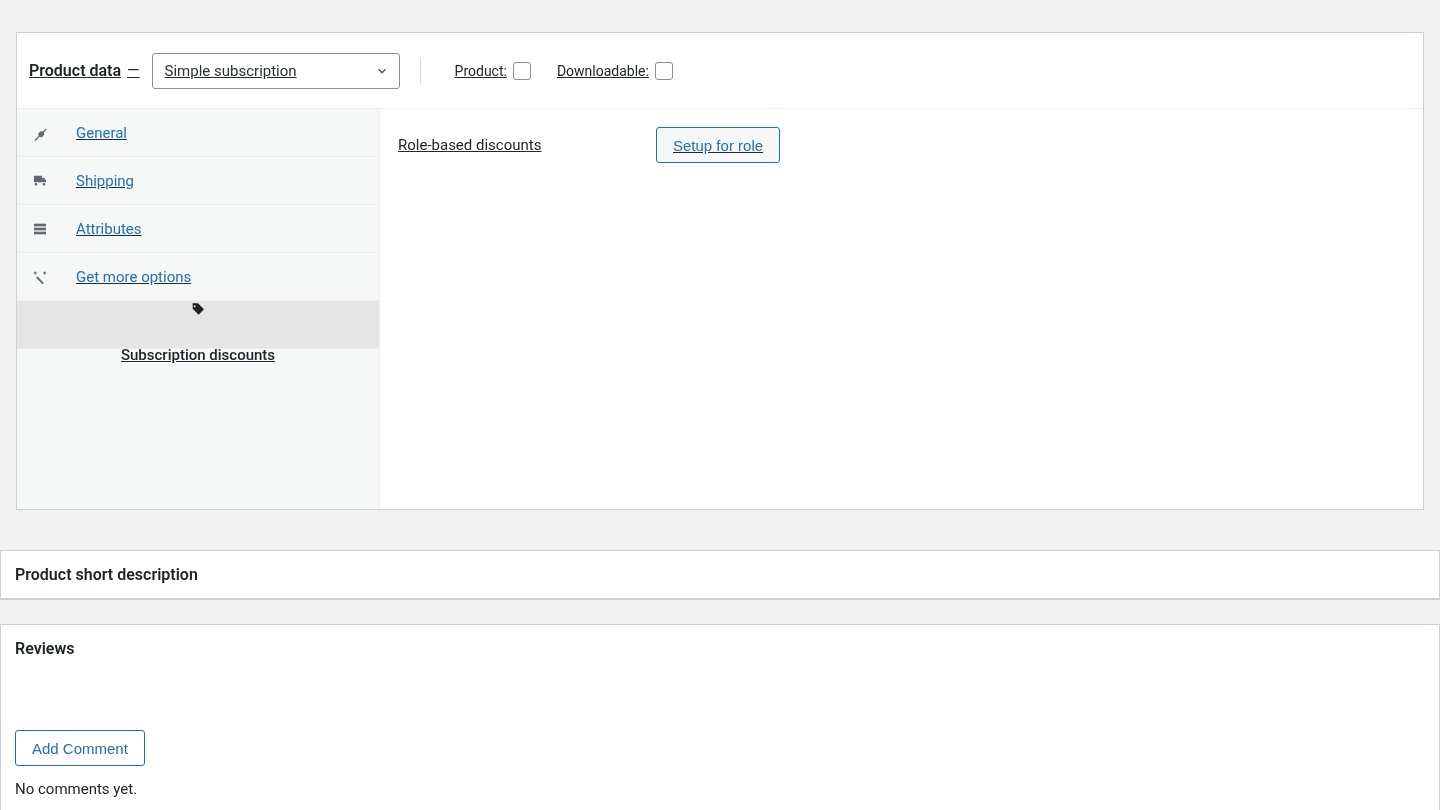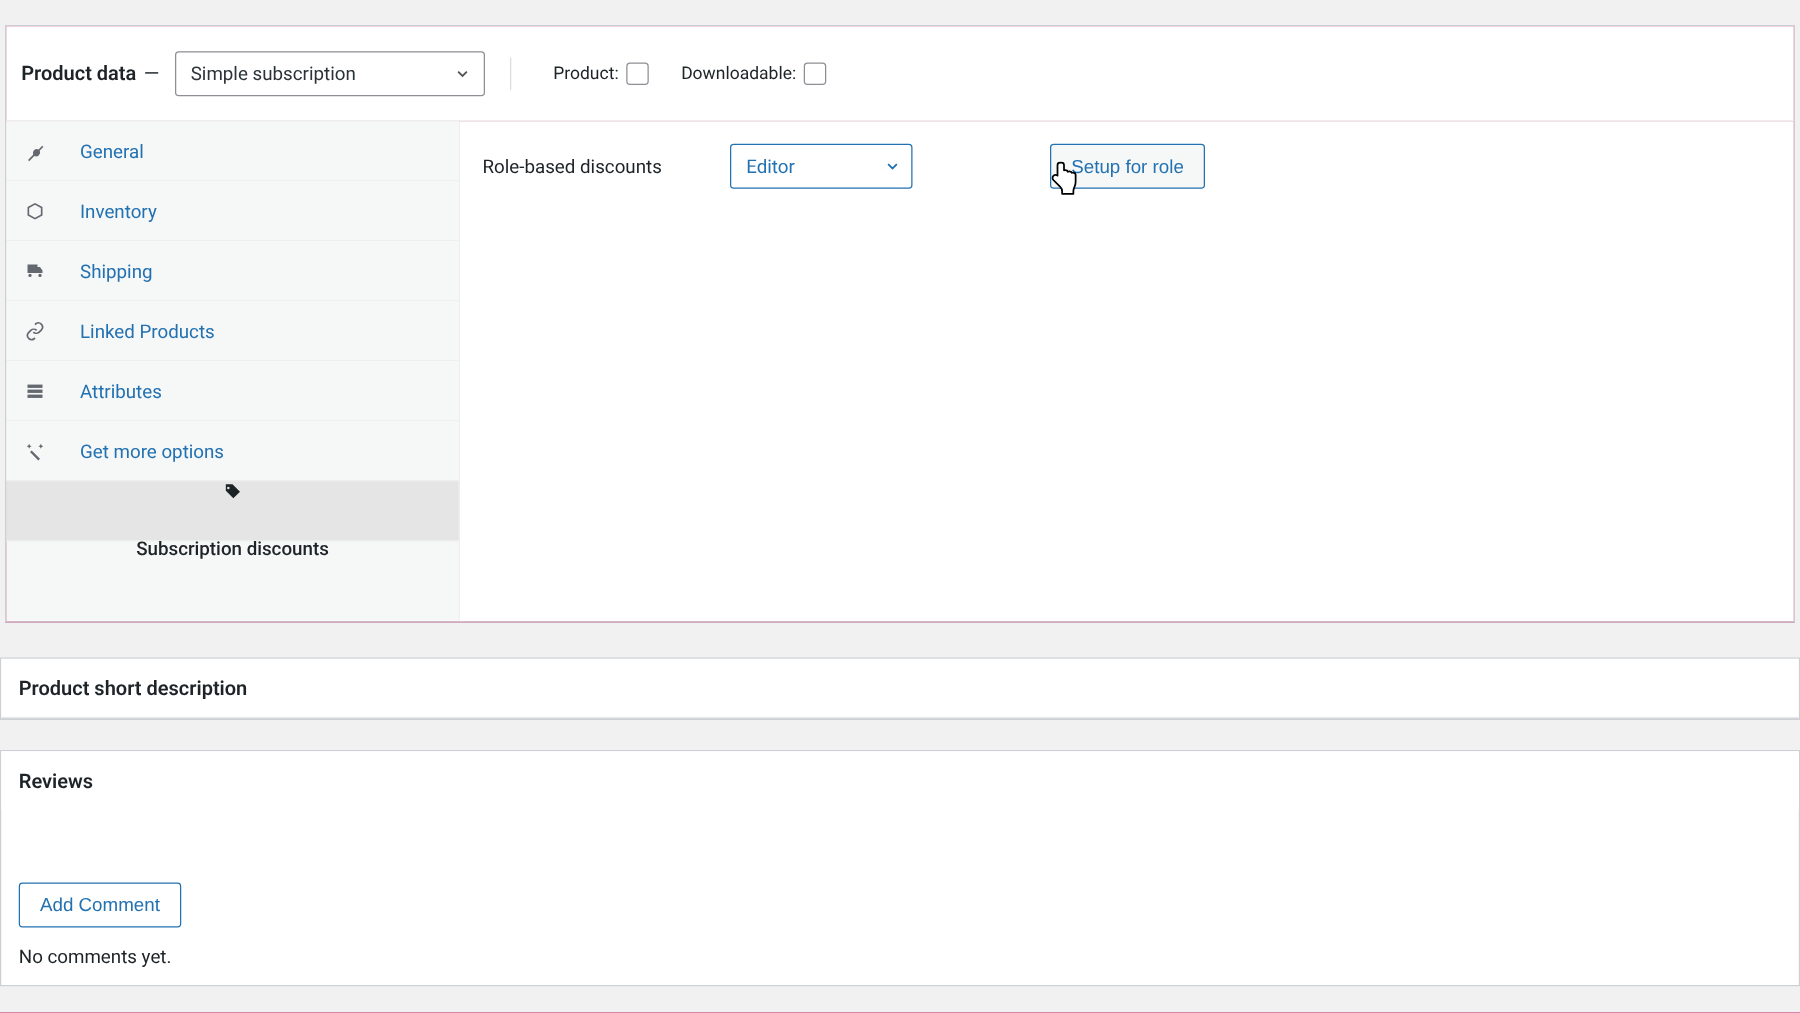--- a/index.html
+++ b/index.html
@@ -10,23 +10,24 @@
     color: #23282d;
     background: #f1f1f1;
     width:1440px;
     height:810px;
     overflow:hidden;
   }
   .page { background:#f1f1f1; }
 
   
   .pd-panel {
-    background:#be185d;
+    background:#c2410c;
     border:1px solid #ccd0d4;
-    margin:4px;
+    margin:16px;
+    text-decoration:underline;
   }
   .pd-header {
     display:flex;
     align-items:center;
     gap:12px;
     padding:0 12px;
     height:76px;
     border-bottom:1px solid #eee;
     background:#fff;
   }
@@ -210,47 +211,30 @@
 
         <div class="pd-tab">
           <span class="ticon">
             <svg width="16" height="16" viewBox="0 0 24 24" fill="currentColor">
                 <path d="M22 6.92l-1.41-1.41-4.25 4.25a5 5 0 00-6.58 6.58l-6.1 6.1 1.41 1.41 6.1-6.1a5 5 0 006.58-6.58l4.25-4.25z"></path>
               </svg>
           </span>
           <span>General</span>
         </div>
 
-        <div class="pd-tab">
-          <span class="ticon">
-            <svg width="16" height="16" viewBox="0 0 24 24" fill="currentColor">
-                <path d="M12 2l9 5v10l-9 5-9-5V7l9-5zm0 2.3L5 8v8l7 3.9L19 16V8l-7-3.7z"></path>
-              </svg>
-          </span>
-          <span>Inventory</span>
-        </div>
 
         <div class="pd-tab">
           <span class="ticon">
             <svg width="16" height="16" viewBox="0 0 24 24" fill="currentColor">
                 <path d="M3 4h12v10H3V4zm12 3h3l3 4v3h-6V7zM6 19a2 2 0 110-4 2 2 0 010 4zm12 0a2 2 0 110-4 2 2 0 010 4z"></path>
               </svg>
           </span>
           <span>Shipping</span>
         </div>
 
-        <div class="pd-tab">
-          <span class="ticon">
-            <svg width="16" height="16" viewBox="0 0 24 24" fill="none" stroke="currentColor" stroke-width="2">
-                <path d="M10 13a5 5 0 007 0l3-3a5 5 0 00-7-7l-1 1"></path>
-                <path d="M14 11a5 5 0 00-7 0l-3 3a5 5 0 007 7l1-1"></path>
-              </svg>
-          </span>
-          <span>Linked Products</span>
-        </div>
 
         <div class="pd-tab">
           <span class="ticon">
             <svg width="16" height="16" viewBox="0 0 24 24" fill="currentColor">
                 <rect x="3" y="4" width="18" height="4"></rect>
                 <rect x="3" y="10" width="18" height="4"></rect>
                 <rect x="3" y="16" width="18" height="4"></rect>
               </svg>
           </span>
           <span>Attributes</span>
@@ -273,36 +257,20 @@
               </svg>
           </span>
           <span>Subscription discounts</span>
         </div>
       </div>
 
       <div class="pd-content">
         <div class="form-row">
           <div class="form-label">Role-based discounts</div>
 
-          <div class="role-select">
-            <span>Editor</span>
-            <span class="chev">
-              <svg width="14" height="14" viewBox="0 0 24 24" fill="none" stroke="currentColor" stroke-width="2.5">
-                  <polyline points="6 9 12 15 18 9"></polyline>
-                </svg>
-            </span>
-
-            <div class="cursor">
-              <svg width="22" height="28" viewBox="0 0 22 28">
-                <g fill="#fff" stroke="#000" stroke-width="1.4" stroke-linejoin="round">
-                  <path d="M8 1c-1.2 0-2 1-2 2v8.5c-1.1-.8-2.4-.7-3.3.2-.9.9-.9 2.4 0 3.3l5.5 5.5c.8.8 1.5 2.5 1.5 3.5v2h9v-2c0-1.2.3-2.2.8-3.2.6-1.3 1-2.8 1-4.3V11c0-1.1-.9-2-2-2-.4 0-.8.1-1.1.3C17.2 8.5 16.4 8 15.5 8c-.5 0-.9.1-1.3.4C14 7.6 13.2 7 12.3 7c-.4 0-.8.1-1.1.3V3c0-1.1-.9-2-2-2H8z"></path>
-                </g>
-              </svg>
-            </div>
-          </div>
 
           <div style="width:10px"></div>
           <button class="btn-secondary">
             <span>Setup for role</span>
           </button>
         </div>
       </div>
     </div>
   </div>
 

